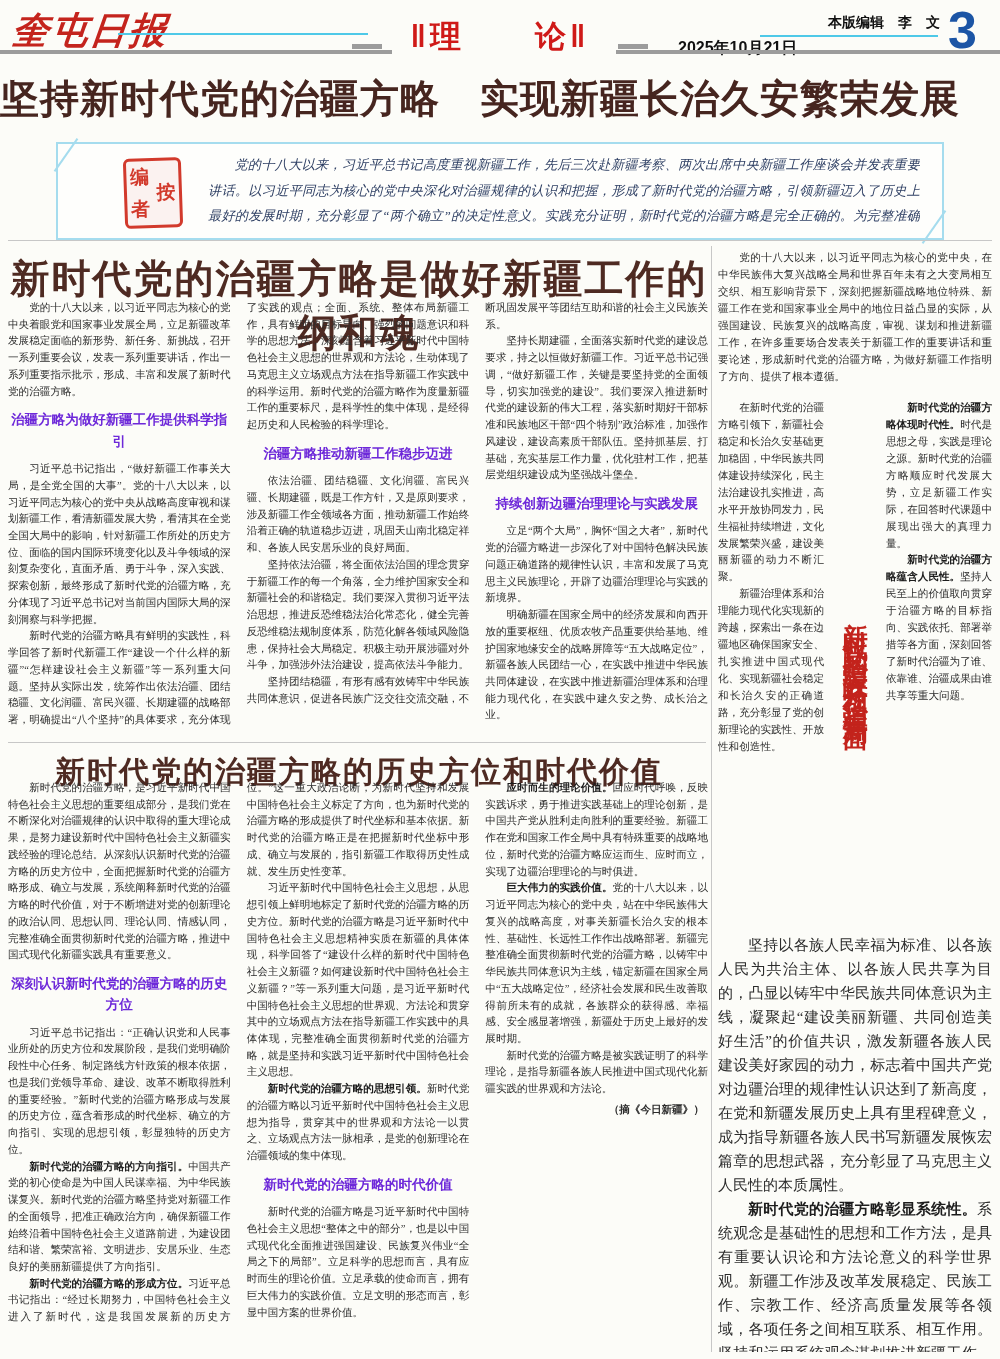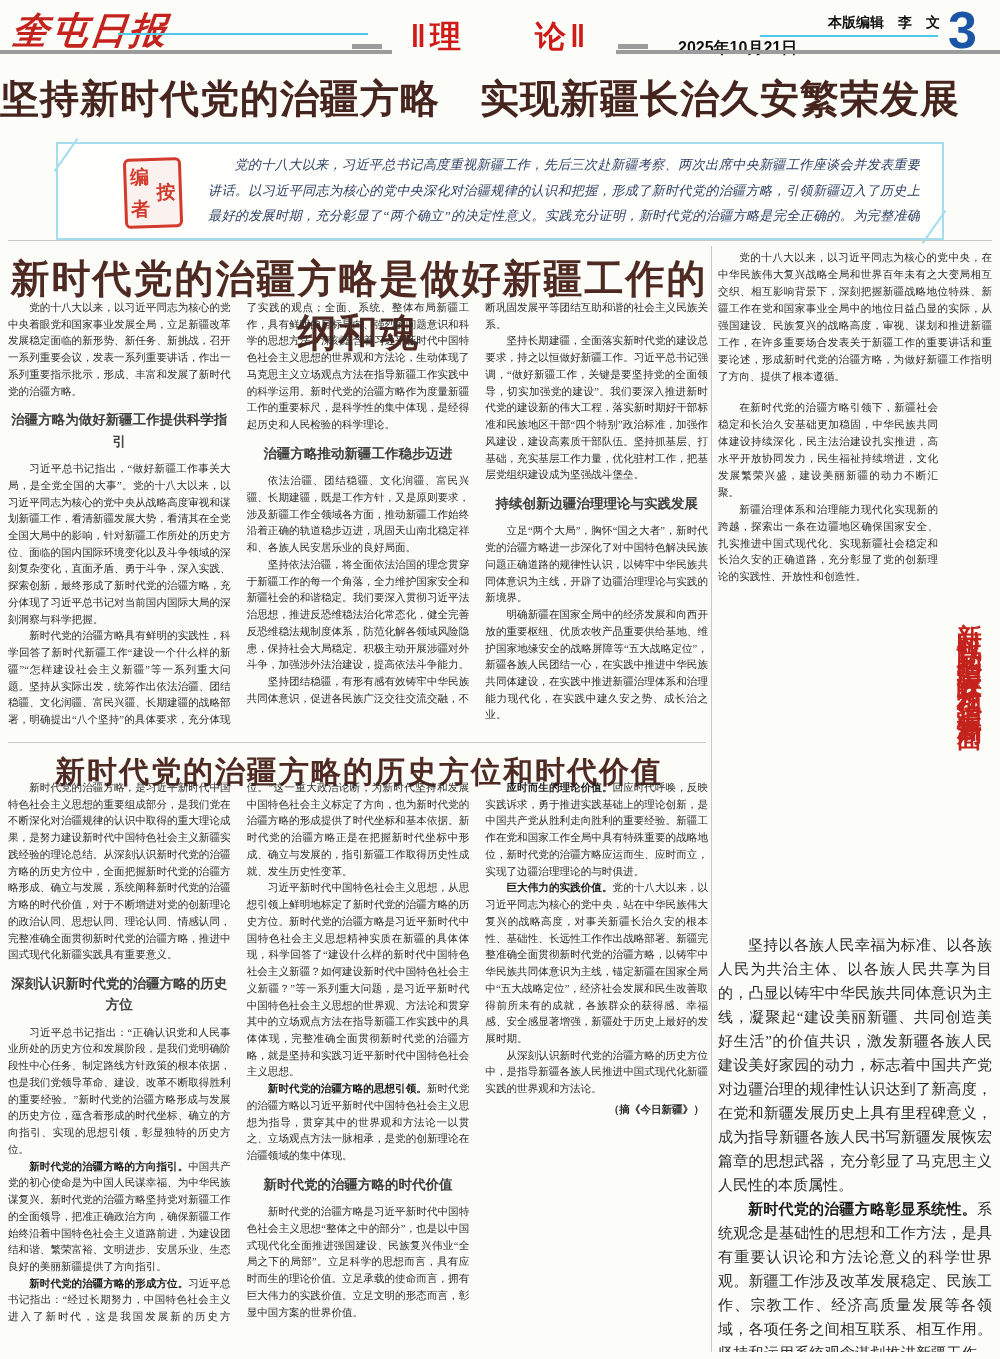--- a/index.html
+++ b/index.html
@@ -50,21 +50,21 @@
         font-family:"Liberation Sans",sans-serif;letter-spacing:2px;}
   .a1-head{left:8px;top:252px;font-size:39px;}
   .a2-head{left:8px;top:752px;font-size:30px;}
   .art-body{left:8px;width:700px;column-count:3;column-gap:16px;column-fill:auto;
         font-size:10.6px;line-height:1.58;text-align:justify;overflow:hidden;}
   .a1-body{top:300px;height:438px;}
   .a2-body{top:780px;height:548px;}
   .para{margin:0;text-indent:2em;}
   .para b{color:#1c1c1c;}
   .subhead{text-align:center;font-weight:bold;font-family:"Liberation Sans",sans-serif;
-        color:#404040;font-size:13.5px;margin:9px 0;text-indent:0;break-inside:avoid;}
+        color:#6d28d9;font-size:13.5px;margin:9px 0;text-indent:0;break-inside:avoid;}
   .attr{margin:4px 0 0;text-align:right;font-weight:bold;text-indent:0;padding-right:4px;}
   
   .right-zone{left:718px;top:250px;width:274px;height:1102px;overflow:hidden;}
   .rz-top{height:150px;overflow:hidden;font-size:10.6px;line-height:1.6;text-align:justify;}
   .rz-mid{display:flex;height:518px;gap:8px;}
   .rz-col{flex:1;overflow:hidden;font-size:10.6px;line-height:1.6;text-align:justify;}
   .rz-title{width:46px;display:flex;justify-content:center;align-items:center;}
   .rz-title span{writing-mode:vertical-rl;text-orientation:upright;font-size:25px;font-weight:900;
         color:#c3231c;font-family:"Liberation Sans",sans-serif;letter-spacing:7px;line-height:1.1;}
   .rz-bottom{height:430px;overflow:hidden;font-size:15px;line-height:1.6;text-align:justify;margin-top:15px;}
@@ -108,53 +108,57 @@
       <p class="para">党的十八大以来，以习近平同志为核心的党中央着眼党和国家事业发展全局，立足新疆改革发展稳定面临的新形势、新任务、新挑战，召开一系列重要会议，发表一系列重要讲话，作出一系列重要指示批示，形成、丰富和发展了新时代党的治疆方略。</p>
       <div class="subhead">治疆方略为做好新疆工作提供科学指引</div>
       <p class="para">习近平总书记指出，“做好新疆工作事关大局，是全党全国的大事”。党的十八大以来，以习近平同志为核心的党中央从战略高度审视和谋划新疆工作，看清新疆发展大势，看清其在全党全国大局中的影响，针对新疆工作所处的历史方位、面临的国内国际环境变化以及斗争领域的深刻复杂变化，直面矛盾、勇于斗争，深入实践、探索创新，最终形成了新时代党的治疆方略，充分体现了习近平总书记对当前国内国际大局的深刻洞察与科学把握。</p>
       <p class="para">新时代党的治疆方略具有鲜明的实践性，科学回答了新时代新疆工作“建设一个什么样的新疆”“怎样建设社会主义新疆”等一系列重大问题。坚持从实际出发，统筹作出依法治疆、团结稳疆、文化润疆、富民兴疆、长期建疆的战略部署，明确提出“八个坚持”的具体要求，充分体现了实践的观点；全面、系统、整体布局新疆工作，具有鲜明的目标导向、强烈的问题意识和科学的思想方法，深刻蕴含着习近平新时代中国特色社会主义思想的世界观和方法论，生动体现了马克思主义立场观点方法在指导新疆工作实践中的科学运用。新时代党的治疆方略作为度量新疆工作的重要标尺，是科学性的集中体现，是经得起历史和人民检验的科学理论。</p>
       <div class="subhead">治疆方略推动新疆工作稳步迈进</div>
       <p class="para">依法治疆、团结稳疆、文化润疆、富民兴疆、长期建疆，既是工作方针，又是原则要求，涉及新疆工作全领域各方面，推动新疆工作始终沿着正确的轨道稳步迈进，巩固天山南北稳定祥和、各族人民安居乐业的良好局面。</p>
       <p class="para">坚持依法治疆，将全面依法治国的理念贯穿于新疆工作的每一个角落，全力维护国家安全和新疆社会的和谐稳定。我们要深入贯彻习近平法治思想，推进反恐维稳法治化常态化，健全完善反恐维稳法规制度体系，防范化解各领域风险隐患，保持社会大局稳定。积极主动开展涉疆对外斗争，加强涉外法治建设，提高依法斗争能力。</p>
       <p class="para">坚持团结稳疆，有形有感有效铸牢中华民族共同体意识，促进各民族广泛交往交流交融，不断巩固发展平等团结互助和谐的社会主义民族关系。</p>
       <p class="para">坚持长期建疆，全面落实新时代党的建设总要求，持之以恒做好新疆工作。习近平总书记强调，“做好新疆工作，关键是要坚持党的全面领导，切实加强党的建设”。我们要深入推进新时代党的建设新的伟大工程，落实新时期好干部标准和民族地区干部“四个特别”政治标准，加强作风建设，建设高素质干部队伍。坚持抓基层、打基础，充实基层工作力量，优化驻村工作，把基层党组织建设成为坚强战斗堡垒。</p>
       <div class="subhead">持续创新边疆治理理论与实践发展</div>
-      <p class="para">立足“两个大局”，胸怀“国之大者”，新时代党的治疆方略进一步深化了对中国特色解决民族问题正确道路的规律性认识，以铸牢中华民族共同体意识为主线，开辟了边疆治理理论与实践的新境界。</p>
+      <p class="para">立足“两个大局”，胸怀“国之大者”，新时代党的治疆方略进一步深化了对中国特色解决民族问题正确道路的规律性认识，丰富和发展了马克思主义民族理论，开辟了边疆治理理论与实践的新境界。</p>
       <p class="para">明确新疆在国家全局中的经济发展和向西开放的重要枢纽、优质农牧产品重要供给基地、维护国家地缘安全的战略屏障等“五大战略定位”，新疆各族人民团结一心，在实践中推进中华民族共同体建设，在实践中推进新疆治理体系和治理能力现代化，在实践中建久安之势、成长治之业。</p>
     </div>
 
   <div class="abs art-head a2-head">新时代党的治疆方略的历史方位和时代价值</div>
   <div class="abs art-body a2-body">
       <p class="para">新时代党的治疆方略，是习近平新时代中国特色社会主义思想的重要组成部分，是我们党在不断深化对治疆规律的认识中取得的重大理论成果，是努力建设新时代中国特色社会主义新疆实践经验的理论总结。从深刻认识新时代党的治疆方略的历史方位中，全面把握新时代党的治疆方略形成、确立与发展，系统阐释新时代党的治疆方略的时代价值，对于不断增进对党的创新理论的政治认同、思想认同、理论认同、情感认同，完整准确全面贯彻新时代党的治疆方略，推进中国式现代化新疆实践具有重要意义。</p>
       <div class="subhead">深刻认识新时代党的治疆方略的历史方位</div>
       <p class="para">习近平总书记指出：“正确认识党和人民事业所处的历史方位和发展阶段，是我们党明确阶段性中心任务、制定路线方针政策的根本依据，也是我们党领导革命、建设、改革不断取得胜利的重要经验。”新时代党的治疆方略形成与发展的历史方位，蕴含着形成的时代坐标、确立的方向指引、实现的思想引领，彰显独特的历史方位。</p>
       <p class="para"><b>新时代党的治疆方略的方向指引。</b>中国共产党的初心使命是为中国人民谋幸福、为中华民族谋复兴。新时代党的治疆方略坚持党对新疆工作的全面领导，把准正确政治方向，确保新疆工作始终沿着中国特色社会主义道路前进，为建设团结和谐、繁荣富裕、文明进步、安居乐业、生态良好的美丽新疆提供了方向指引。</p>
       <p class="para"><b>新时代党的治疆方略的形成方位。</b>习近平总书记指出：“经过长期努力，中国特色社会主义进入了新时代，这是我国发展新的历史方位。”这一重大政治论断，为新时代坚持和发展中国特色社会主义标定了方向，也为新时代党的治疆方略的形成提供了时代坐标和基本依据。新时代党的治疆方略正是在把握新时代坐标中形成、确立与发展的，指引新疆工作取得历史性成就、发生历史性变革。</p>
       <p class="para">习近平新时代中国特色社会主义思想，从思想引领上鲜明地标定了新时代党的治疆方略的历史方位。新时代党的治疆方略是习近平新时代中国特色社会主义思想精神实质在新疆的具体体现，科学回答了“建设什么样的新时代中国特色社会主义新疆？如何建设新时代中国特色社会主义新疆？”等一系列重大问题，是习近平新时代中国特色社会主义思想的世界观、方法论和贯穿其中的立场观点方法在指导新疆工作实践中的具体体现，完整准确全面贯彻新时代党的治疆方略，就是坚持和实践习近平新时代中国特色社会主义思想。</p>
       <p class="para"><b>新时代党的治疆方略的思想引领。</b>新时代党的治疆方略以习近平新时代中国特色社会主义思想为指导，贯穿其中的世界观和方法论一以贯之、立场观点方法一脉相承，是党的创新理论在治疆领域的集中体现。</p>
       <div class="subhead">新时代党的治疆方略的时代价值</div>
       <p class="para">新时代党的治疆方略是习近平新时代中国特色社会主义思想“整体之中的部分”，也是以中国式现代化全面推进强国建设、民族复兴伟业“全局之下的局部”。立足科学的思想而言，具有应时而生的理论价值。立足承载的使命而言，拥有巨大伟力的实践价值。立足文明的形态而言，彰显中国方案的世界价值。</p>
       <p class="para"><b>应时而生的理论价值。</b>回应时代呼唤，反映实践诉求，勇于推进实践基础上的理论创新，是中国共产党从胜利走向胜利的重要经验。新疆工作在党和国家工作全局中具有特殊重要的战略地位，新时代党的治疆方略应运而生、应时而立，实现了边疆治理理论的与时俱进。</p>
       <p class="para"><b>巨大伟力的实践价值。</b>党的十八大以来，以习近平同志为核心的党中央，站在中华民族伟大复兴的战略高度，对事关新疆长治久安的根本性、基础性、长远性工作作出战略部署。新疆完整准确全面贯彻新时代党的治疆方略，以铸牢中华民族共同体意识为主线，锚定新疆在国家全局中“五大战略定位”，经济社会发展和民生改善取得前所未有的成就，各族群众的获得感、幸福感、安全感显著增强，新疆处于历史上最好的发展时期。</p>
-      <p class="para">从深刻认识新时代党的治疆方略的历史方位中，是指导新疆各族人民推进中国式现代化新疆实践的世界观和方法论。</p>
+      <p class="para">新时代党的治疆方略是被实践证明了的科学理论，是指导新疆各族人民推进中国式现代化新疆实践的世界观和方法论。</p>
       <p class="attr">（摘《今日新疆》）</p>
     </div>
 
   <div class="abs right-zone">
     <div class="rz-top">
         <p class="para">党的十八大以来，以习近平同志为核心的党中央，在中华民族伟大复兴战略全局和世界百年未有之大变局相互交织、相互影响背景下，深刻把握新疆战略地位特殊、新疆工作在党和国家事业全局中的地位日益凸显的实际，从强国建设、民族复兴的战略高度，审视、谋划和推进新疆工作，在许多重要场合发表关于新疆工作的重要讲话和重要论述，形成新时代党的治疆方略，为做好新疆工作指明了方向、提供了根本遵循。</p>
       </div>
     <div class="rz-mid">
       <div class="rz-col">
           <p class="para">在新时代党的治疆方略引领下，新疆社会稳定和长治久安基础更加稳固，中华民族共同体建设持续深化，民主法治建设扎实推进，高水平开放协同发力，民生福祉持续增进，文化发展繁荣兴盛，建设美丽新疆的动力不断汇聚。</p>
           <p class="para">新疆治理体系和治理能力现代化实现新的跨越，探索出一条在边疆地区确保国家安全、扎实推进中国式现代化、实现新疆社会稳定和长治久安的正确道路，充分彰显了党的创新理论的实践性、开放性和创造性。</p>
         </div>
       <div class="rz-title">
         <span>新时代党的治疆方略开创治疆新局面</span>
       </div>
+      <div class="rz-col">
+          <p class="para"><b>新时代党的治疆方略体现时代性。</b>时代是思想之母，实践是理论之源。新时代党的治疆方略顺应时代发展大势，立足新疆工作实际，在回答时代课题中展现出强大的真理力量。</p>
+          <p class="para"><b>新时代党的治疆方略蕴含人民性。</b>坚持人民至上的价值取向贯穿于治疆方略的目标指向、实践依托、部署举措等各方面，深刻回答了新时代治疆为了谁、依靠谁、治疆成果由谁共享等重大问题。</p>
+        </div>
     </div>
     <div class="rz-bottom">
         <p class="para">坚持以各族人民幸福为标准、以各族人民为共治主体、以各族人民共享为目的，凸显以铸牢中华民族共同体意识为主线，凝聚起“建设美丽新疆、共同创造美好生活”的价值共识，激发新疆各族人民建设美好家园的动力，标志着中国共产党对边疆治理的规律性认识达到了新高度，在党和新疆发展历史上具有里程碑意义，成为指导新疆各族人民书写新疆发展恢宏篇章的思想武器，充分彰显了马克思主义人民性的本质属性。</p>
         <p class="para"><b>新时代党的治疆方略彰显系统性。</b>系统观念是基础性的思想和工作方法，是具有重要认识论和方法论意义的科学世界观。新疆工作涉及改革发展稳定、民族工作、宗教工作、经济高质量发展等各领域，各项任务之间相互联系、相互作用。坚持和运用系统观念谋划推进新疆工作，统筹发展和安全、当前和长远、局部和全局，体现了治疆方略的整体性、协同性和科学性。</p>
         <p class="para"><b>新时代党的治疆方略突出实践性。</b>实践性是马克思主义理论区别于其他理论的显著特征。新时代党的治疆方略源于治疆实践、指导治疆实践，又在治疆实践中不断丰富和发展，必将在中国式现代化新疆实践中展现出更加强大的真理力量和实践伟力。</p>
         <p class="attr">（摘《繁荣富裕》）</p>
       </div>
   </div>
 
 </div>

